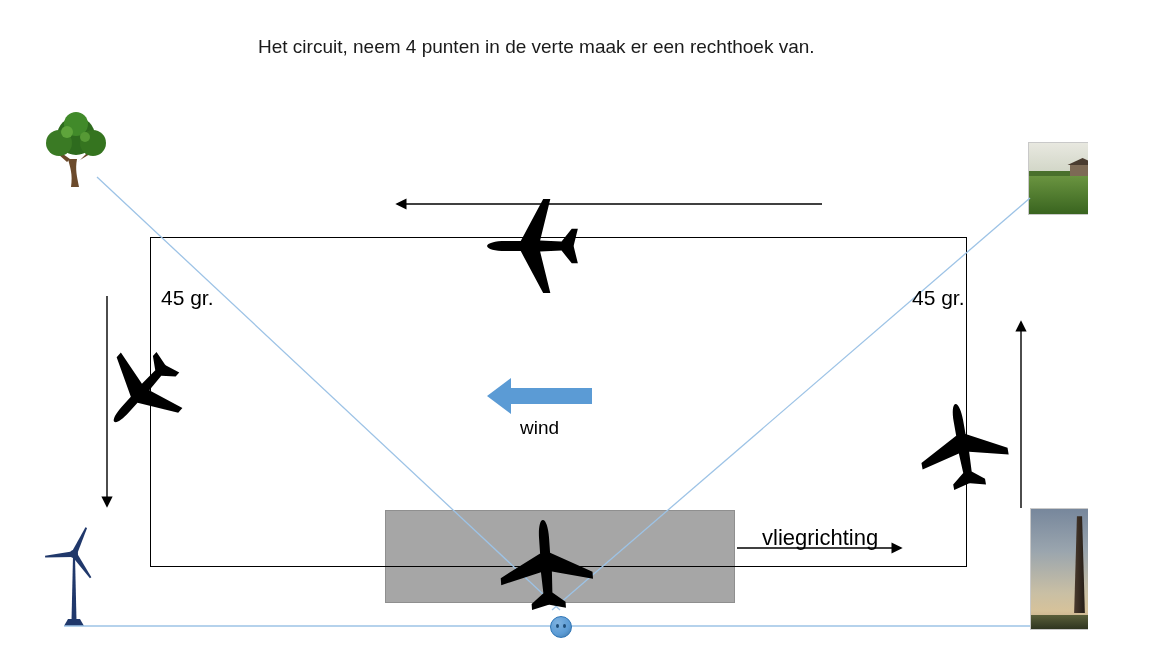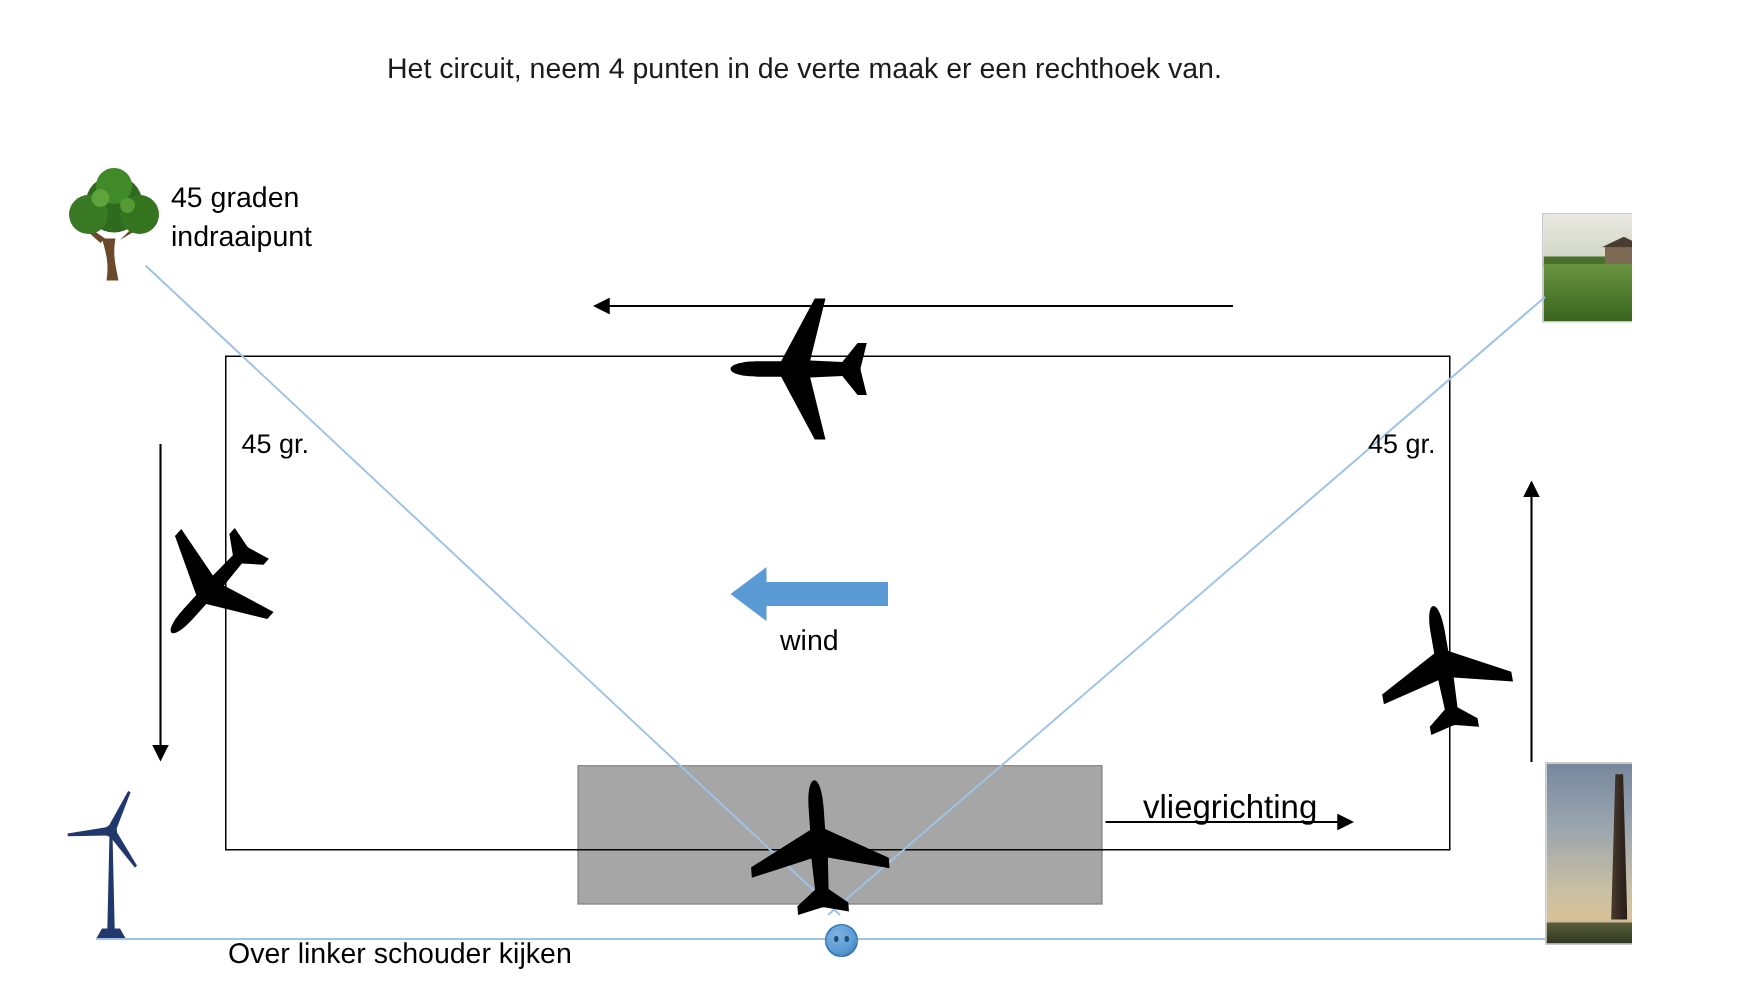--- a/index.html
+++ b/index.html
@@ -7,21 +7,21 @@
     position:relative;width:1088px;height:661px;background:#ffffff;overflow:hidden;
     font-family:"Liberation Sans",sans-serif;color:#000;
   }
   .abs{position:absolute;}
 
   
   .title{left:258px;top:32px;font-size:19px;line-height:29px;color:#1b1b1b;}
 
   
   .turn-point-label{left:114px;top:120px;width:112px;font-size:19px;line-height:26px;}
-  .angle-label{font-size:18px;}
+  .angle-label{font-size:21px;}
   .angle-left{left:161px;top:286px;}
   .angle-right{left:912px;top:286px;}
   .wind-label{left:520px;top:417px;font-size:19px;text-align:right;}
   .flight-direction-label{left:762px;top:525px;font-size:22px;}
   .look-left-label{left:152px;top:626px;font-size:19px;}
   .look-right-label{left:709px;top:630px;font-size:19px;}
 
   
   .circuit-rect{left:150px;top:237px;width:815px;height:328px;border:1.4px solid #000;}
   .runway{left:385px;top:510px;width:350px;height:93px;background:#a6a6a6;border:1px solid #8f8f8f;box-sizing:border-box;}
@@ -70,21 +70,20 @@
     <path d="M31 77 C33 64 30 57 28 49 L37 49 C35 60 37 66 39 77 Z" fill="#6b4a2b"></path>
     <path d="M27 52 L18 44 L20 42 L30 49 Z M38 52 L48 42 L50 44 L40 50 Z" fill="#6b4a2b"></path>
     <circle cx="36" cy="26" r="19" fill="#2e6b1e"></circle>
     <circle cx="19" cy="33" r="13" fill="#3a7a24"></circle>
     <circle cx="53" cy="33" r="13" fill="#35741f"></circle>
     <circle cx="36" cy="14" r="12" fill="#418a2a"></circle>
     <circle cx="27" cy="22" r="6" fill="#5ea43b"></circle>
     <circle cx="45" cy="27" r="5" fill="#569935"></circle>
   </svg>
 
-  <div class="abs turn-point-label">45 graden indraaipunt</div>
 
   <div class="abs photo farm">
     <div class="sky"></div>
     <div class="hedge"></div>
     <div class="house"></div>
     <div class="roof"></div>
     <div class="field"></div>
   </div>
 
   <div class="abs photo chimney">
@@ -138,20 +137,19 @@
     <use href="#plane-shape" transform="translate(534,246) rotate(-90) scale(1.02)"></use>
     <use href="#plane-shape" transform="translate(142,391) rotate(222) scale(0.9)"></use>
     <use href="#plane-shape" transform="translate(963,447) rotate(-10) scale(0.95)"></use>
     <use href="#plane-shape" transform="translate(546,566) rotate(-4) scale(1.0)"></use>
   </svg>
 
   <div class="abs angle-label angle-left">45 gr.</div>
   <div class="abs angle-label angle-right">45 gr.</div>
   <div class="abs wind-label">wind</div>
   <div class="abs flight-direction-label">vliegrichting</div>
-  <div class="abs look-left-label">Over linker schouder kijken</div>
 
   <div class="abs pilot-head">
     <div class="eye l"></div>
     <div class="eye r"></div>
   </div>
 
 </div>
 
 </body></html>

